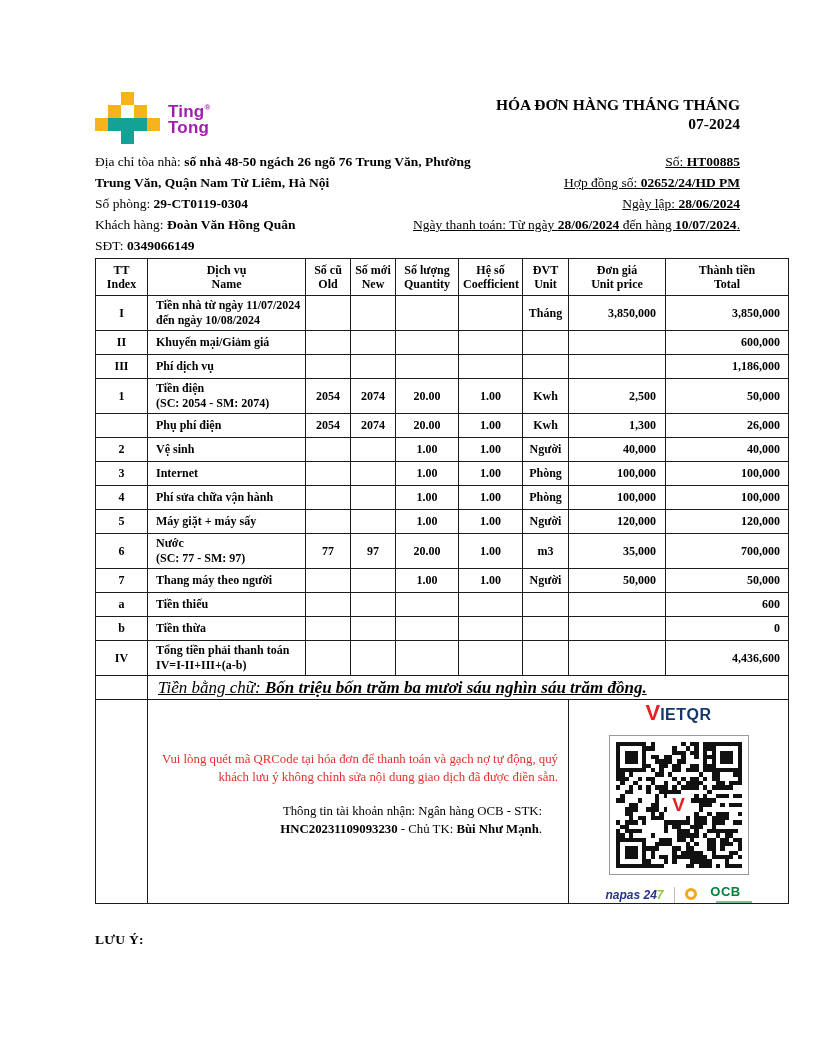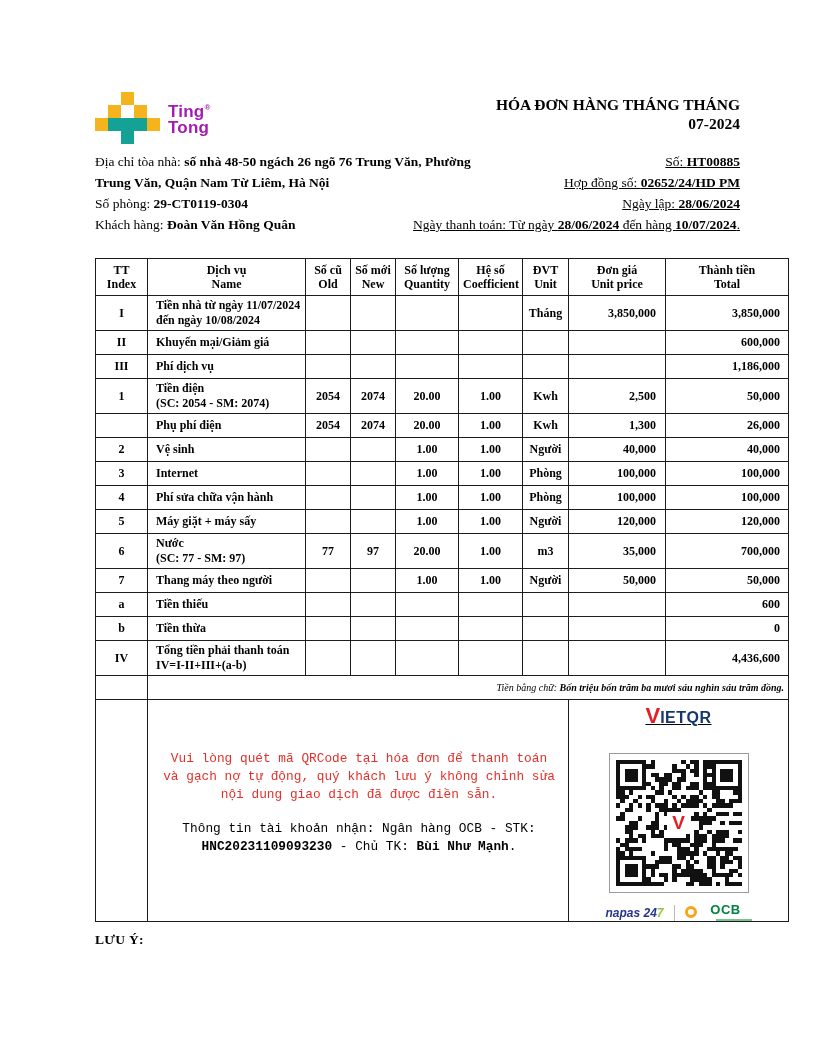--- a/index.html
+++ b/index.html
@@ -25,32 +25,32 @@
         overflow:hidden;vertical-align:middle;}
   thead tr{height:37px;}
   th div{line-height:14px;text-align:center;}
   td{line-height:15px;}
   .c0{text-align:center;}
   .c1{text-align:left;padding-left:8px;}
   .c2,.c3,.c4,.c5,.c6{text-align:center;}
   .c7{text-align:right;padding-right:9px;}
   .c8{text-align:right;padding-right:8px;}
   .words-row{height:24px;}
-  .words-cell{font-weight:normal;font-style:italic;text-align:right;padding-left:10px;
-              font-size:10px;}
+  .words-cell{font-weight:normal;font-style:italic;text-align:left;padding-left:10px;
+              font-size:17px;text-decoration:underline;}
   .words-val{font-weight:bold;font-style:italic;}
   .qr-row{height:202px;}
-  .notice-cell{font-weight:normal;text-align:center;vertical-align:middle;padding:0 10px 0 12px;font-family:Liberation Mono, monospace;}
+  .notice-cell{font-weight:normal;text-align:right;vertical-align:middle;padding:0 10px 0 12px;}
   .notice{color:#e0312b;font-size:12.8px;line-height:18px;margin:0 0 13px 0;}
   .account{font-size:12.8px;line-height:18px;margin:16px;}
   .qr-cell{vertical-align:middle;padding:0;}
   
   .qr-card{width:180px;margin:0 auto;text-align:center;
            font-family:"Liberation Sans","DejaVu Sans",sans-serif;}
-  .vietqr-logo{font-weight:bold;line-height:31px;margin-bottom:18px;text-decoration:underline;}
+  .vietqr-logo{font-weight:bold;line-height:26px;margin-bottom:6px;}
   .vq-v{color:#e21f26;font-size:22px;font-weight:900;}
   .vq-iet{color:#15376b;font-size:16px;letter-spacing:.5px;}
   .vq-qr{color:#15376b;font-size:16px;letter-spacing:.5px;}
   .qr-frame{position:relative;width:126px;height:126px;margin:0 auto;border:1px solid #9a9a9a;
             padding:6px;background:#fff;}
   .qr-frame svg{display:block;width:126px;height:126px;}
   .qr-center-v{position:absolute;left:50%;top:50%;transform:translate(-50%,-50%);
                width:24px;height:22px;background:#fff;color:#e21f26;font-size:19px;
                font-weight:900;line-height:22px;text-align:center;}
   .qr-footer{display:flex;align-items:flex-end;justify-content:center;gap:10px;margin-top:9px;}
@@ -90,20 +90,21 @@
   </div>
 
   <div class="title">HÓA ĐƠN HÀNG THÁNG THÁNG 07-2024</div>
 
   <div class="info">
     <div class="info-left" id="info-left">
         <div class="info-line"><span>Địa chỉ tòa nhà: </span><span class="b">số nhà 48-50 ngách 26 ngõ 76 Trung Văn, Phường</span></div>
         <div class="info-line"><span class="b">Trung Văn, Quận Nam Từ Liêm, Hà Nội</span></div>
         <div class="info-line"><span>Số phòng: </span><span class="b">29-CT0119-0304</span></div>
         <div class="info-line"><span>Khách hàng: </span><span class="b">Đoàn Văn Hồng Quân</span></div>
+        <div class="info-line"><span>SĐT: </span><span class="b">0349066149</span></div>
       </div>
     <div class="info-right" id="info-right">
         <div class="info-line"><span>Số: </span><span class="b">HT00885</span></div>
         <div class="info-line"><span>Hợp đồng số: </span><span class="b">02652/24/HD PM</span></div>
         <div class="info-line"><span>Ngày lập: </span><span class="b">28/06/2024</span></div>
         <div class="info-line"><span>Ngày thanh toán: Từ ngày </span><span class="b">28/06/2024</span><span> đến hàng </span><span class="b">10/07/2024</span><span>.</span></div>
       </div>
   </div>
 
   <table>

